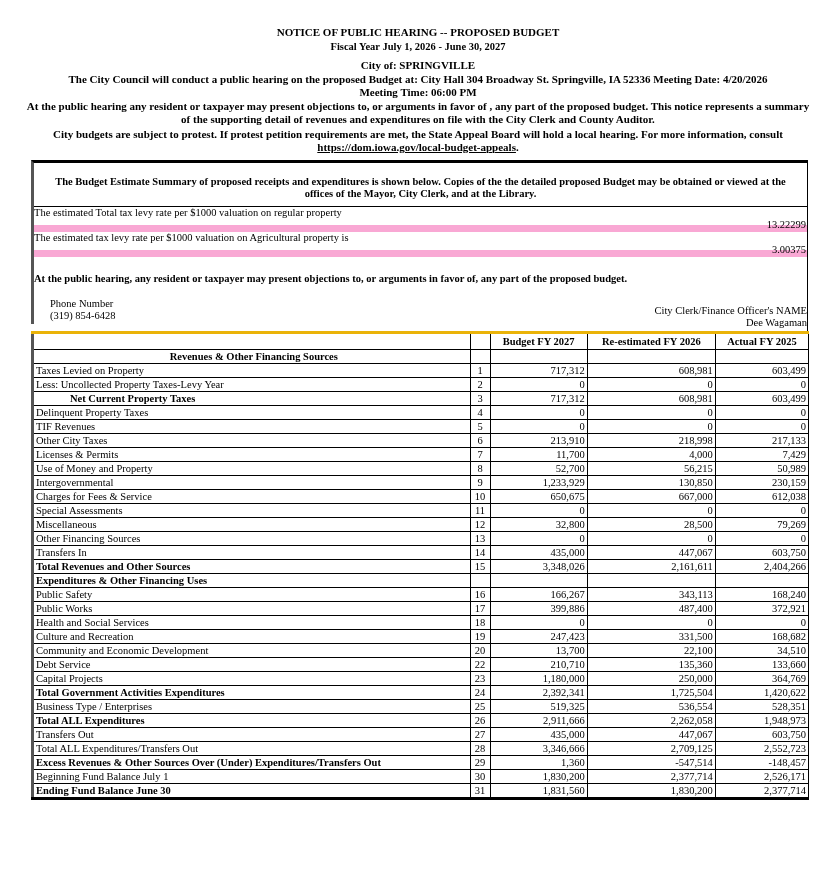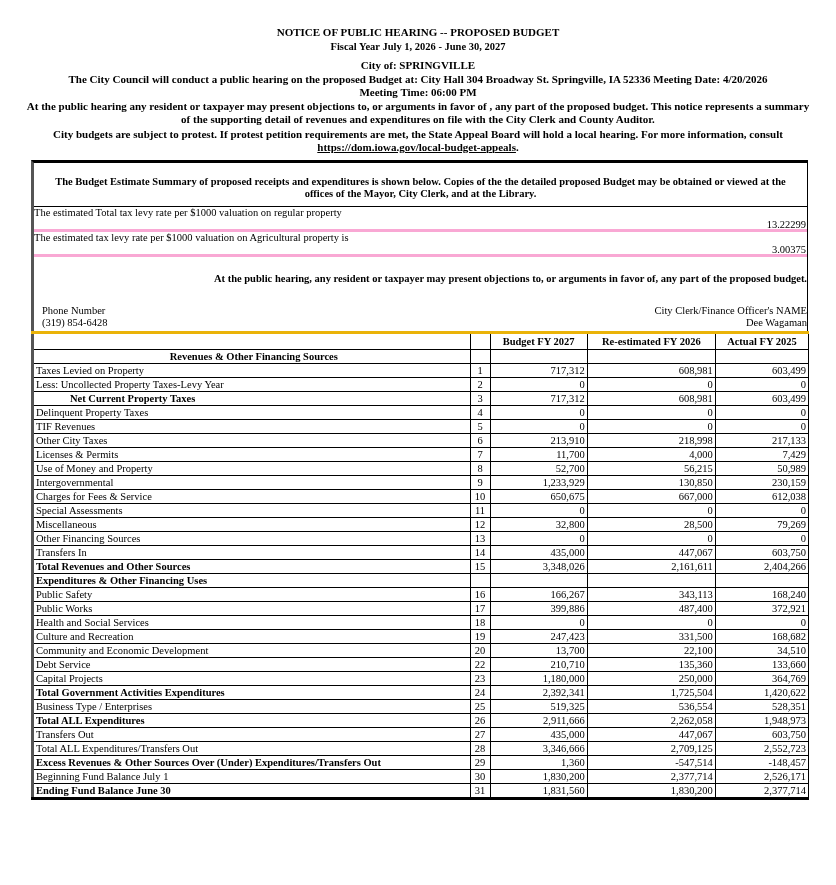--- a/index.html
+++ b/index.html
@@ -20,27 +20,27 @@
   #box {
     position: absolute; left: 31px; top: 160px; width: 777px; height: 150px;
     border-top: 3px solid #000; border-left: 3px solid #555; border-right: 1px solid #000;
     box-sizing: border-box;
   }
   #box-intro {
     position: absolute; left: 0; top: 0; width: 100%; height: 44px;
     border-bottom: 1px solid #000; text-align: center; font-weight: bold; font-size: 10.5px; line-height: 12px;
     box-sizing: border-box; padding: 13px 20px 0;
   }
-  .levy { position: absolute; left: 0; width: 100%; height: 25px; border-bottom: 3px solid #f9a8d4; font-size: 10.5px; box-sizing: border-box; }
+  .levy { position: absolute; left: 0; width: 100%; height: 25px; border-bottom: 7px solid #f9a8d4; font-size: 10.5px; box-sizing: border-box; }
   .levy .lbl { position: absolute; left: 0; top: 0; }
   .levy .val { position: absolute; right: 1px; top: 12px; }
   #levy1 { top: 44px; }
   #levy2 { top: 69px; }
-  #hearing2 { position: absolute; left: 0; top: 110px; width: 100%; text-align: right; font-weight: bold; font-size: 10.5px; }
-  #contact-left { position: absolute; left: 31px; top: 305px; font-size: 10.5px; line-height: 12px; border-left: 3px solid #555; padding-left: 8px; height: 26px; }
+  #hearing2 { position: absolute; left: 0; top: 110px; width: 100%; text-align: left; font-weight: bold; font-size: 10.5px; }
+  #contact-left { position: absolute; left: 31px; top: 298px; font-size: 10.5px; line-height: 12px; border-left: 3px solid #555; padding-left: 16px; height: 26px; }
   #contact-right { position: absolute; right: 28px; top: 305px; font-size: 10.5px; line-height: 12px; text-align: right; border-right: 1px solid #000; height: 26px; padding-right: 0; }
 
   
   #budget {
     position: absolute; left: 31px; top: 331px; width: 778px;
     border-collapse: collapse; font-size: 10.5px; table-layout: fixed;
   }
   #budget { border-top: 3px solid #eab308; border-left: 3px solid #555; border-bottom: 3px solid #000; }
   #budget td, #budget th { border: 1px solid #000; padding: 0 2px; height: 13px; line-height: 13px; white-space: nowrap; overflow: hidden; }
   #budget th { font-weight: bold; height: 15px; font-size: 10.5px; }

